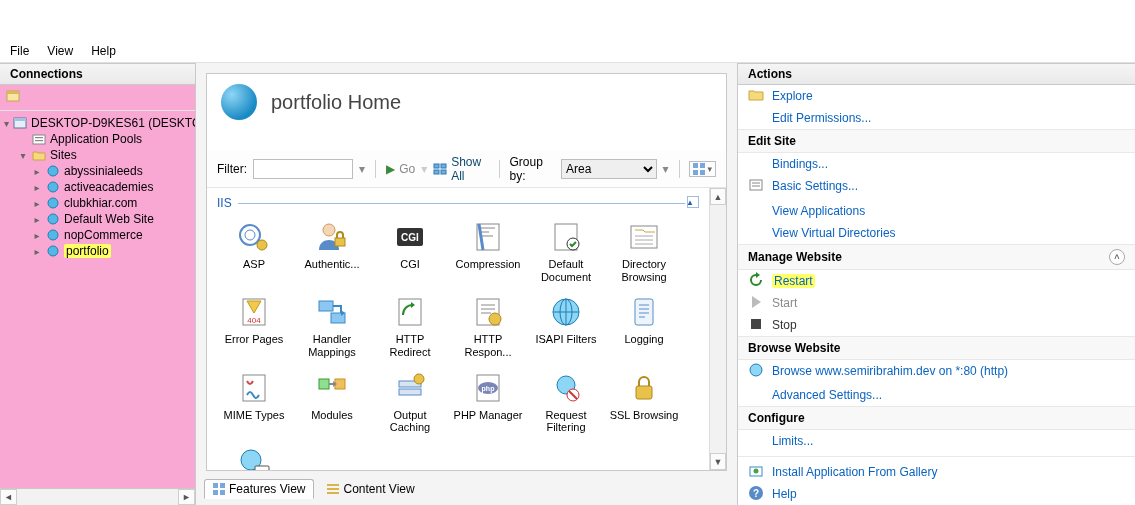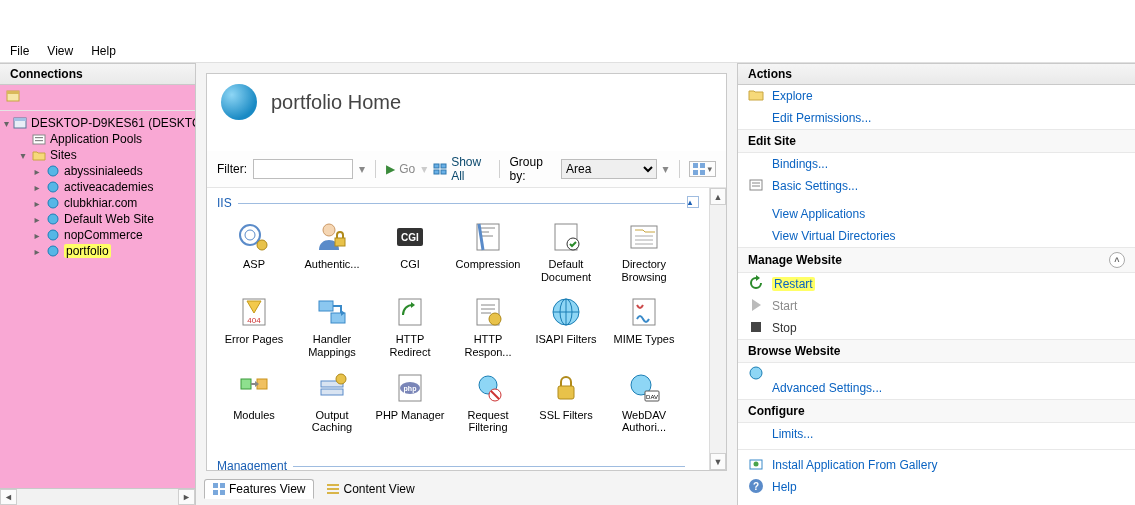--- a/index.html
+++ b/index.html
@@ -565,20 +565,29 @@
               <div class="feature">
                   <div class="icon">
                     <svg width="34" height="34" viewBox="0 0 34 34">
                       <circle cx="17" cy="17" r="13" fill="#8ed6f5" stroke="#1b7eb5"></circle>
                       <path d="M17 4v26M4 17h26" stroke="#1b7eb5"></path>
                       <ellipse cx="17" cy="17" rx="6" ry="13" fill="none" stroke="#1b7eb5"></ellipse>
                     </svg>
                   </div>
                   <div class="label">ISAPI Filters</div>
                 </div>
+              <div class="feature">
+                  <div class="icon">
+                    <svg width="34" height="34" viewBox="0 0 34 34">
+                      <rect x="8" y="4" width="18" height="26" rx="2" fill="#eef4fb" stroke="#5a8bc9"></rect>
+                      <path d="M12 10h10M12 14h10M12 18h10M12 22h6" stroke="#5a8bc9"></path>
+                    </svg>
+                  </div>
+                  <div class="label">Logging</div>
+                </div>
 
               <div class="feature">
                   <div class="icon">
                     <svg width="34" height="34" viewBox="0 0 34 34">
                       <rect x="6" y="4" width="22" height="26" fill="#fff" stroke="#888"></rect>
                       <path d="M10 24c2-4 4-4 6 0s4 4 6 0" stroke="#3a8ac9" fill="none" stroke-width="2"></path>
                       <path d="M10 10c2 4 4 4 6 0" stroke="#cc4a4a" fill="none" stroke-width="2"></path>
                     </svg>
                   </div>
                   <div class="label">MIME Types</div>
@@ -624,21 +633,21 @@
                   </div>
                   <div class="label">Request Filtering</div>
                 </div>
               <div class="feature">
                   <div class="icon">
                     <svg width="34" height="34" viewBox="0 0 34 34">
                       <rect x="9" y="15" width="16" height="13" rx="2" fill="#e8c24a" stroke="#b08a1a"></rect>
                       <path d="M12 15v-4a5 5 0 0110 0v4" fill="none" stroke="#b08a1a" stroke-width="2"></path>
                     </svg>
                   </div>
-                  <div class="label">SSL Filters</div>
+                  <div class="label">SSL Browsing</div>
                 </div>
 
               <div class="feature">
                   <div class="icon">
                     <svg width="34" height="34" viewBox="0 0 34 34">
                       <circle cx="14" cy="14" r="10" fill="#8ed6f5" stroke="#1b7eb5"></circle>
                       <rect x="18" y="20" width="14" height="10" rx="1" fill="#fff" stroke="#555"></rect>
                       <text x="25" y="28" text-anchor="middle" font-size="6">DAV</text>
                     </svg>
                   </div>
@@ -752,20 +761,21 @@
 
     <div class="action-heading">
       <span>Browse Website</span>
     </div>
     <div class="action-link">
       <span class="aicon">
           <svg width="16" height="16" viewBox="0 0 16 16">
             <circle cx="8" cy="8" r="6" fill="#8ed6f5" stroke="#1b7eb5"></circle>
           </svg>
         </span>
+      <span>Browse www.semiribrahim.dev on *:80 (http)</span>
     </div>
     <div style="height:6px"></div>
     <div class="action-link">
       <span>Advanced Settings...</span>
     </div>
 
     <div class="action-heading">
       <span>Configure</span>
     </div>
     <div class="action-link">

